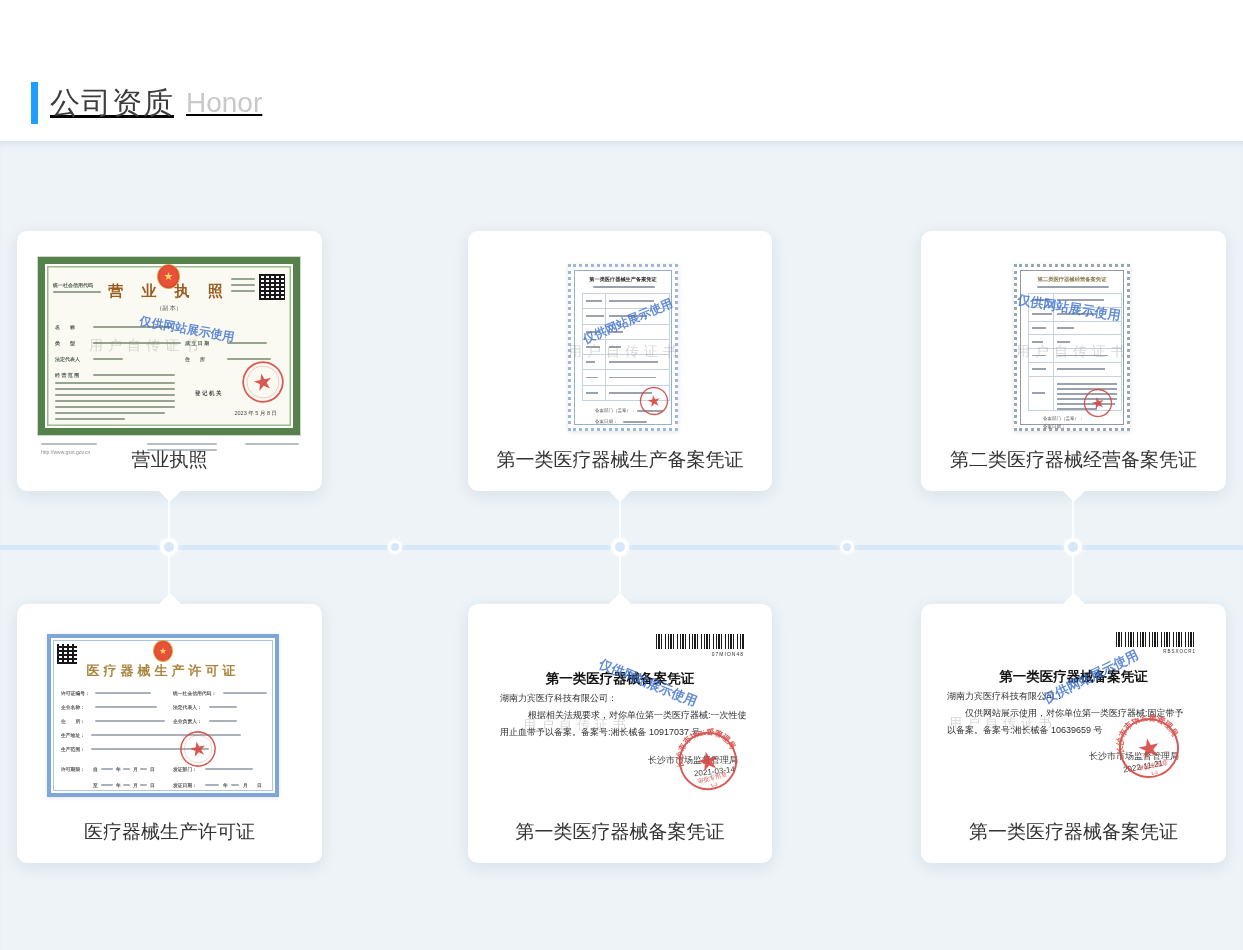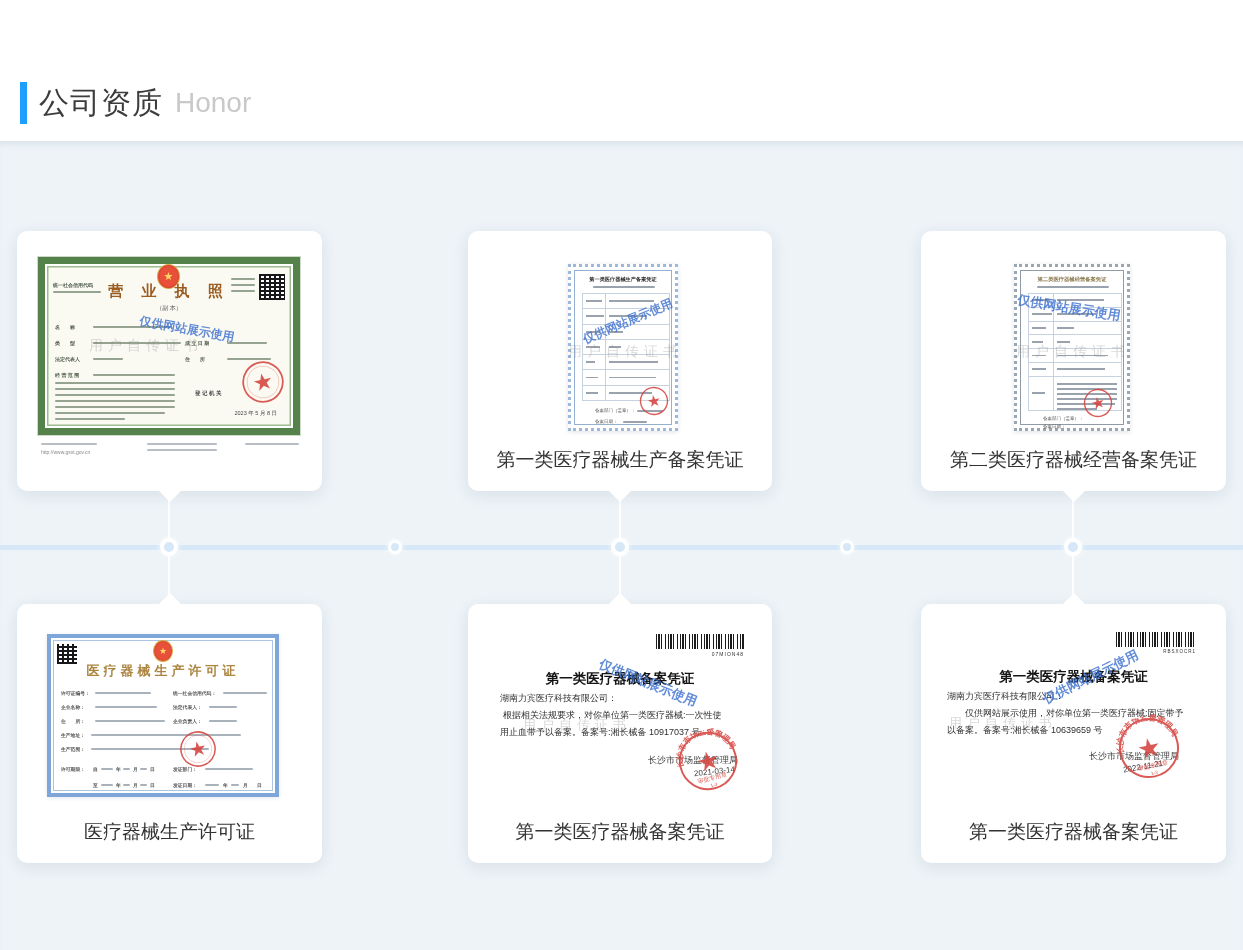--- a/index.html
+++ b/index.html
@@ -1,20 +1,20 @@
 <!DOCTYPE html>
 <html><head>
 <meta charset="utf-8">
 <style>
   * { margin:0; padding:0; box-sizing:border-box; }
   html,body { width:1243px; height:950px; background:#ffffff; overflow:hidden;
               font-family:"Liberation Sans","DejaVu Sans",sans-serif; position:relative; }
 
   
-  .page-header { position:absolute; left:20px; top:82px; display:flex; align-items:center; }
+  .page-header { position:absolute; left:31px; top:82px; display:flex; align-items:center;text-decoration:underline; }
   .accent-bar { width:7px; height:42px; background:#1E9FFF; margin-right:12px; }
   .title-zh { font-size:30px; font-weight:500; color:#3c3c3c; letter-spacing:1px; }
   .title-en { font-size:28px; font-weight:400; color:#c9c9c9; margin-left:12px; }
 
   
   .honor-section { position:absolute; left:0; top:141px; width:1243px; height:809px;
                    background:#EDF3F7; box-shadow: inset 0 7px 7px -5px rgba(140,165,190,.25); }
 
   .timeline-line { position:absolute; left:0; right:0; top:404px; height:5px; background:#D6E8F7; }
   .connector { position:absolute; width:2px; top:352px; height:108px; background:rgba(255,255,255,.92); }
@@ -157,20 +157,21 @@
         <path d="m20 12 1.9 5.8h6.1l-4.9 3.6 1.9 5.8-5-3.6-5 3.6 1.9-5.8-4.9-3.6h6.1z" fill="#d5433e"></path>
       </svg>
     </div>
     <i class="b" style="left:24px;top:212px;width:56px;height:2px;background:#b9bec4"></i>
     <span class="bl-foot" style="top:218px">http://www.gsxt.gov.cn</span>
     <i class="b" style="left:130px;top:212px;width:70px;height:2px;background:#b9bec4"></i>
     <i class="b" style="left:130px;top:218px;width:70px;height:2px;background:#b9bec4"></i>
     <i class="b" style="left:228px;top:212px;width:54px;height:2px;background:#b9bec4"></i>
     <span class="wm-blue" style="left:122px;top:90px;font-size:12px;transform:rotate(10deg)">仅供网站展示使用</span>
     <span class="wm-gray" style="left:72px;top:106px;font-size:14px">用户自传证书</span>
+    <div class="card-label">营业执照</div>
   </div>
 
   <div class="card row-top" style="left:468px;width:304px">
     <div class="pt pt-down"></div>
     <div class="cert-p cert-p2">
       <div class="inner">
         <div class="p-title" style="font-size:5.2px;color:#2b2b2b">第一类医疗器械生产备案凭证</div>
         <i class="b" style="left:18px;top:15px;width:62px;height:1.8px;background:#9aa3ad"></i>
         <div class="t2" style="left:7px;top:22px;width:88px;height:108px">
           <div class="t2row">
@@ -380,21 +381,21 @@
     </div>
     <div class="card-label">医疗器械生产许可证</div>
   </div>
 
   <div class="card row-bottom" style="left:468px;width:304px">
     <div class="pt pt-up"></div>
     <span class="barcode" style="right:28px;top:30px;width:88px;height:15px"></span>
     <span class="bc-code" style="right:28px;top:47px">07MION48</span>
     <div class="doc-title" style="top:66px">第一类医疗器械备案凭证</div>
     <span class="doc-line" style="left:32px;top:88px">湖南力宾医疗科技有限公司：</span>
-    <span class="doc-line" style="left:35px;top:105px">根据相关法规要求，对你单位第一类医疗器械:一次性使</span>
+    <span class="doc-line" style="left:60px;top:105px">根据相关法规要求，对你单位第一类医疗器械:一次性使</span>
     <span class="doc-line" style="left:32px;top:122px">用止血带予以备案。备案号:湘长械备 10917037 号</span>
     <span class="doc-auth" style="left:180px;top:150px">长沙市市场监督管理局</span>
     <span class="doc-date" style="left:226px;top:163px;transform:rotate(-6deg)">2021-03-14</span>
     <svg class="seal-lg" style="left:209px;top:126px;width:62px;height:62px;transform:rotate(-14deg)" viewBox="0 0 64 64">
       <defs>
           <path id="arcA" d="M 8,40 A 26,26 0 1 1 56,40" fill="none"></path>
         </defs>
       <circle cx="32" cy="32" r="29" fill="none" stroke="#d5433e" stroke-width="2"></circle>
       <text font-size="8" fill="#d5433e" font-weight="bold"><textPath href="#arcA" startOffset="8">长沙市市场监督管理局</textPath></text>
       <path d="m32 22 2.4 7.4h7.8l-6.3 4.6 2.4 7.4-6.3-4.6-6.3 4.6 2.4-7.4-6.3-4.6h7.8z" fill="#d5433e"></path>

